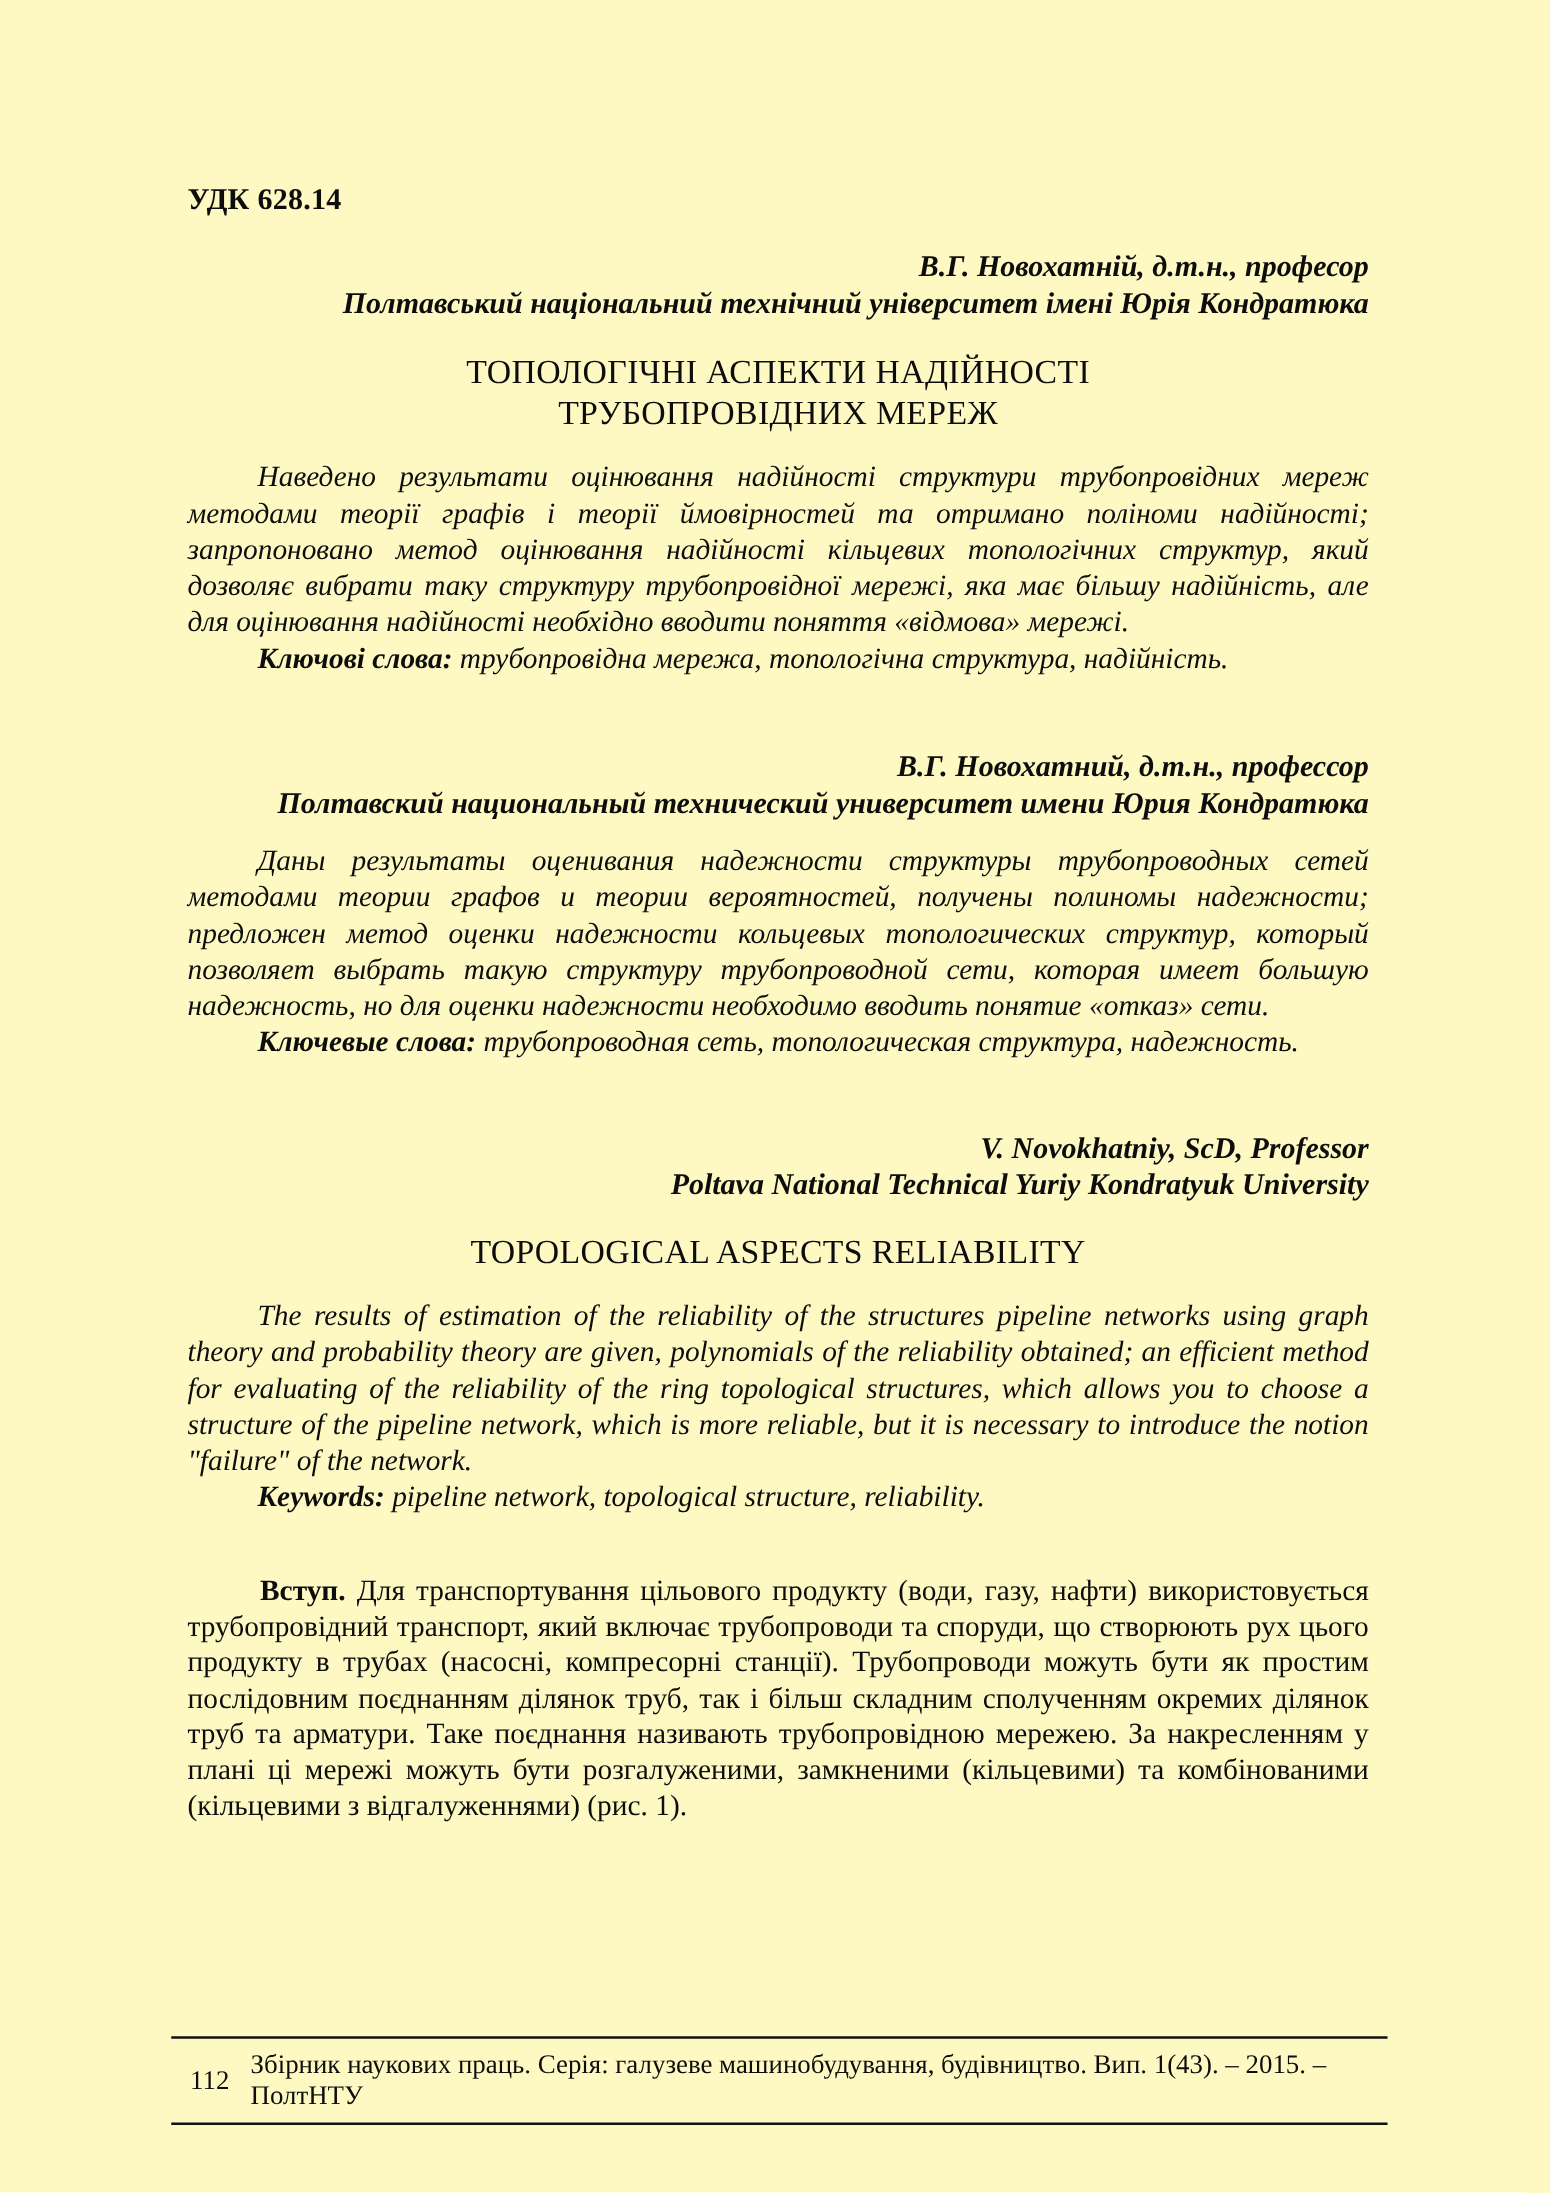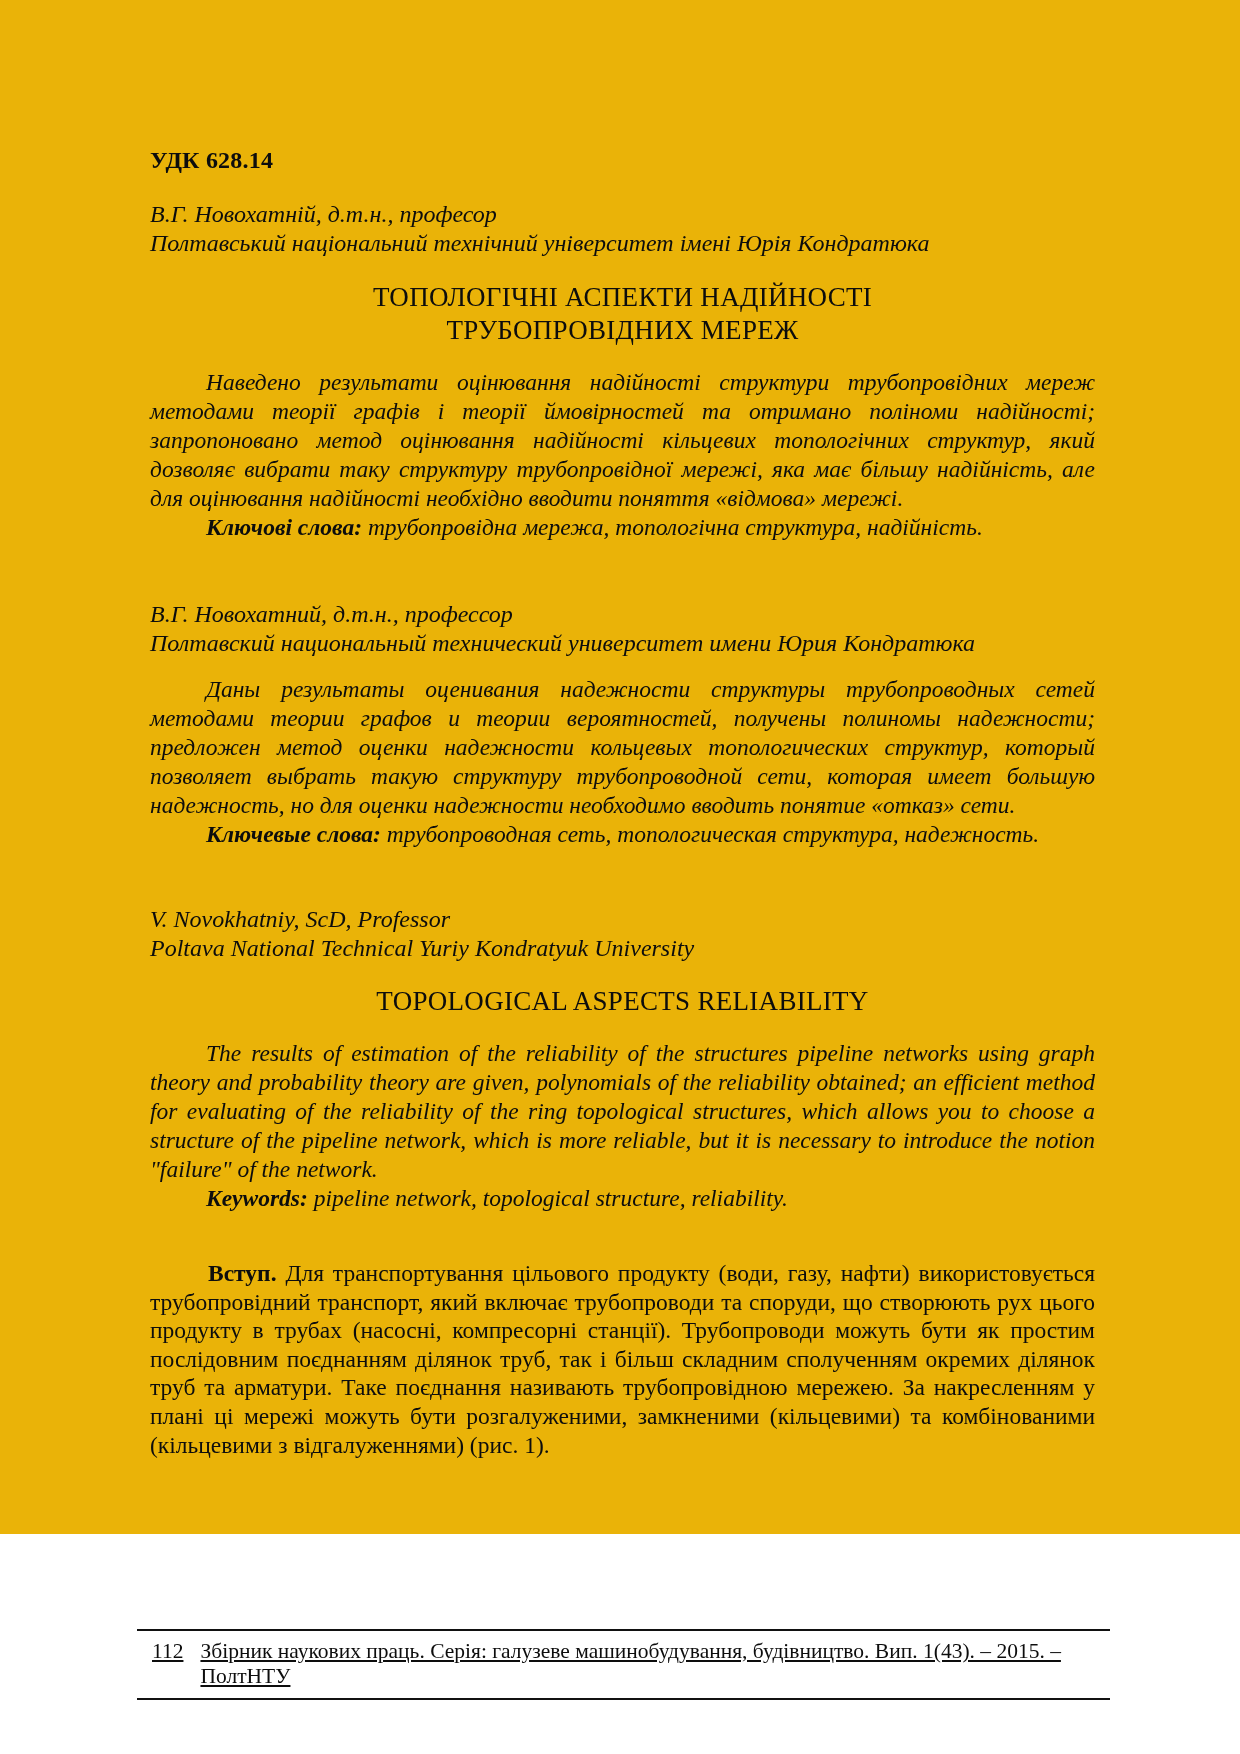--- a/index.html
+++ b/index.html
@@ -6,33 +6,33 @@
   html, body { background: #ffffff; }
   body {
     width: 1240px; height: 1754px;
     font-family: "Liberation Serif", serif;
     color: #0d0d0d;
     position: relative;
     overflow: hidden;
   }
   .page {
     position: relative;
-    width: 1240px; height: 1534px;
-    background: #eab308;
+    width: 1240px; height: 1754px;
+    background: #fef9c3;
   }
   .content {
     padding: 148px 145px 0 150px;
   }
   .udc {
     font-weight: bold;
     font-size: 24px;
     line-height: 24px;
     letter-spacing: 0.2px;
   }
-  .byline-block { text-align: left; }
+  .byline-block { text-align: right; font-weight: bold; }
   .byline {
     font-style: italic;
     font-size: 24px;
     line-height: 29px;
   }
   .sec-ua .byline-block { margin-top: 28px; }
   .sec-ru { margin-top: 58px; }
   .sec-en { margin-top: 56px; }
   .article-title {
     text-align: center;
@@ -72,25 +72,24 @@
   .intro .intro-label { font-weight: bold; }
   .footer {
     position: absolute;
     left: 137px;
     top: 1629px;
     width: 973px;
     border-top: 2px solid #111;
     border-bottom: 2px solid #111;
     padding: 8px 0 9px 15px;
     display: flex;
-    align-items: flex-start;
+    align-items: center;
     gap: 17px;
     font-size: 21.5px;
     line-height: 25px;
-    text-decoration: underline;
   }
 </style>
 </head>
 <body>
 
 <div class="page">
   <div class="content">
 
     <div class="udc">УДК 628.14</div>
 

